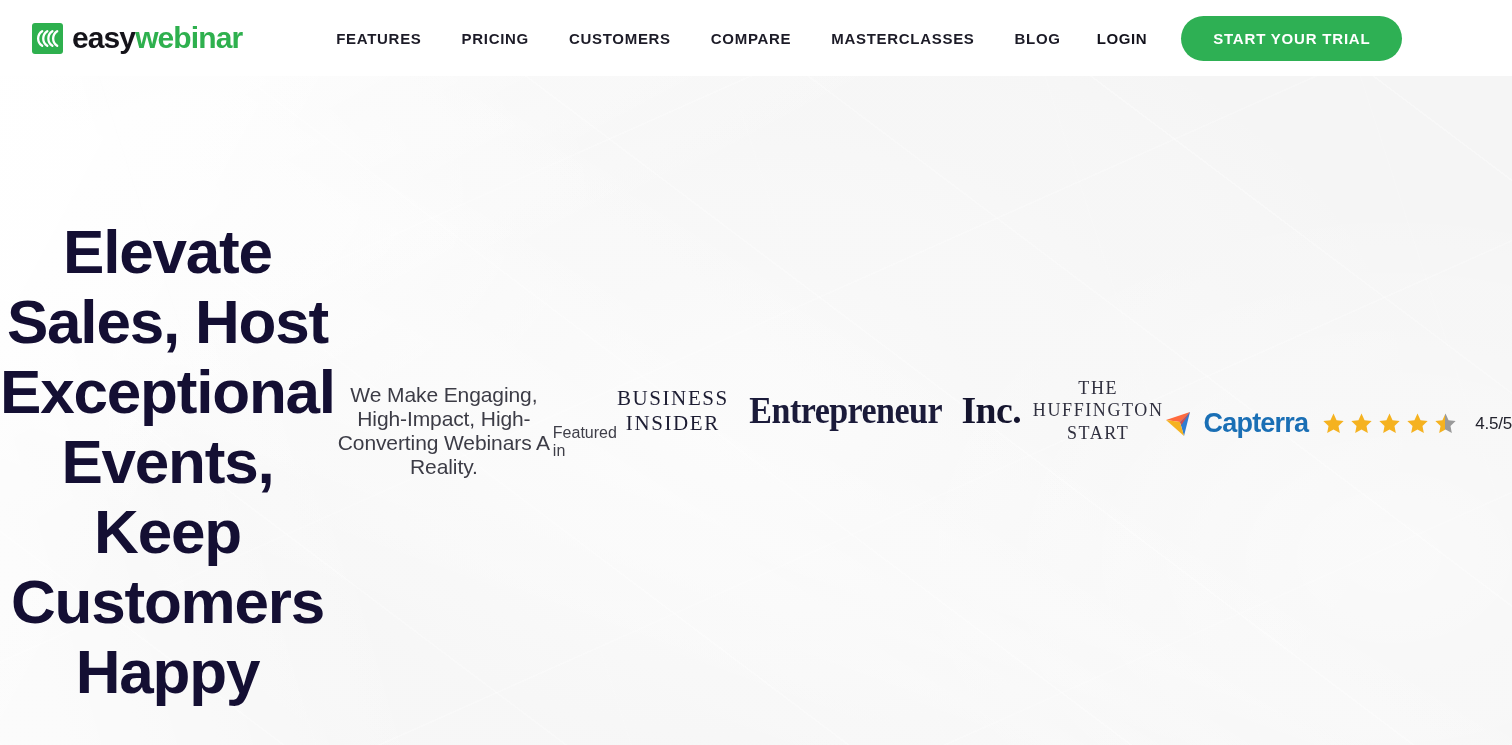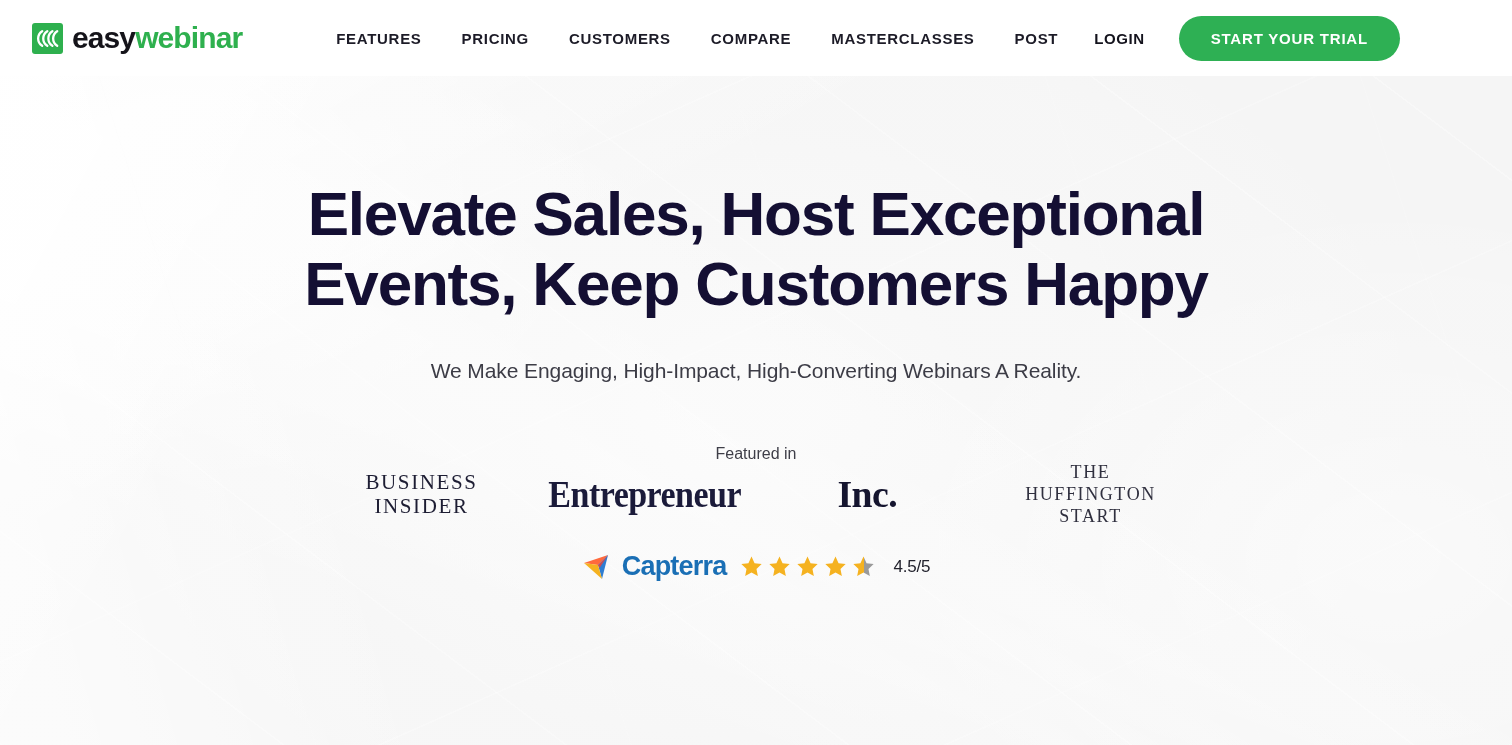--- a/index.html
+++ b/index.html
@@ -104,21 +104,21 @@
     position:absolute; inset:0;
     background:
       repeating-linear-gradient(37deg, rgba(255,255,255,.30) 0 1.5px, rgba(255,255,255,0) 1.5px 170px),
       repeating-linear-gradient(-24deg, rgba(255,255,255,.24) 0 1.5px, rgba(255,255,255,0) 1.5px 230px),
       repeating-linear-gradient(72deg, rgba(250,250,250,.22) 0 1px, rgba(255,255,255,0) 1px 300px);
   }
 
   .hero-inner{
     position:relative;
     width:100%; height:100%;
-    display:flex; flex-direction:column; align-items:center;
+    display:flex; align-items:center;
     z-index:2;
   }
 
   .hero-title{
     margin-top:103px;
     width:1000px;
     text-align:center;
     color:#140f33;
     font-size:62px;
     font-weight:700;
@@ -269,21 +269,21 @@
       <span class="w1">easy</span><span class="w2">webinar</span>
     </span>
   </a>
 
   <nav class="main-nav">
     <a class="nav-link" href="#">FEATURES</a>
     <a class="nav-link" href="#">PRICING</a>
     <a class="nav-link" href="#">CUSTOMERS</a>
     <a class="nav-link" href="#">COMPARE</a>
     <a class="nav-link" href="#">MASTERCLASSES</a>
-    <a class="nav-link" href="#">POST</a>
+    <a class="nav-link" href="#">BLOG</a>
   </nav>
 
   <div class="header-right">
     <a class="login-link" href="#">LOGIN</a>
     <button class="trial-btn">START YOUR TRIAL</button>
   </div>
 
 </header>
 
 <section class="hero">

